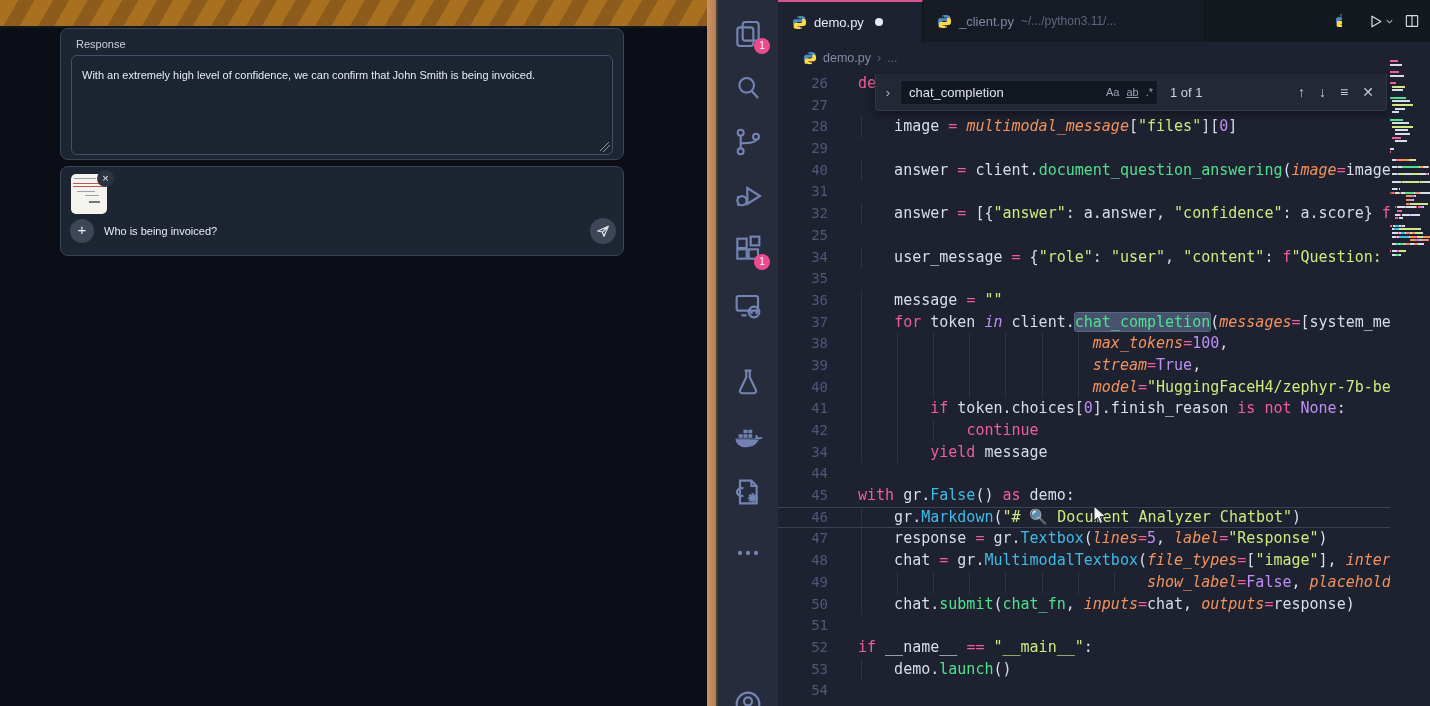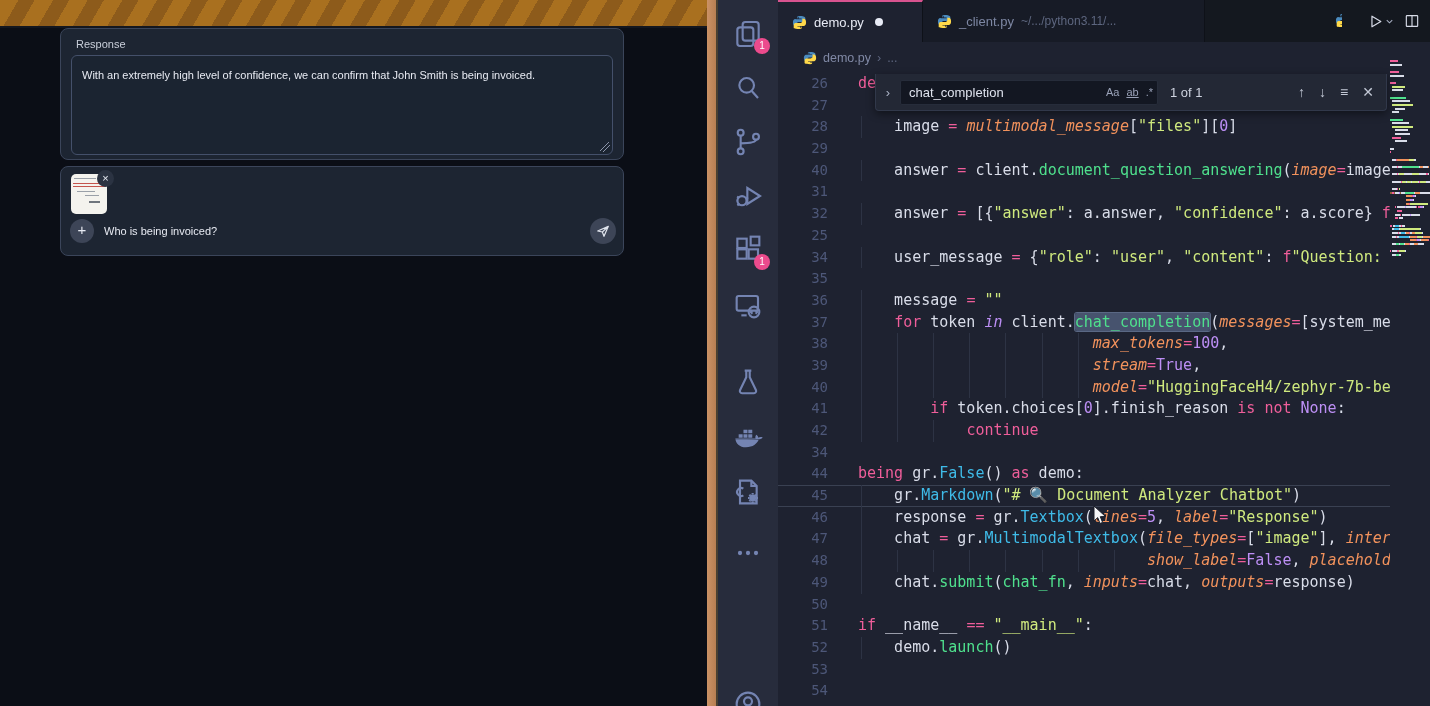--- a/index.html
+++ b/index.html
@@ -321,22 +321,23 @@
           <div class="cl"><span class="ct"></span></div>
           <div class="cl"><i class="guide" style="left: 83px;"></i><span class="ct"><span class="tk-p">    user_message </span><span class="tk-k">=</span><span class="tk-p"> {</span><span class="tk-s">"role"</span><span class="tk-p">: </span><span class="tk-s">"user"</span><span class="tk-p">, </span><span class="tk-s">"content"</span><span class="tk-p">: </span><span class="tk-k">f</span><span class="tk-s">"Question: </span></span></div>
           <div class="cl"><span class="ct"></span></div>
           <div class="cl"><i class="guide" style="left: 83px;"></i><span class="ct"><span class="tk-p">    message </span><span class="tk-k">=</span><span class="tk-p"> </span><span class="tk-s">""</span></span></div>
           <div class="cl"><i class="guide" style="left: 83px;"></i><span class="ct"><span class="tk-p">    </span><span class="tk-k">for</span><span class="tk-p"> token </span><span class="tk-ci">in</span><span class="tk-p"> client.</span><span class="tk-fhl">chat_completion</span><span class="tk-p">(</span><span class="tk-pr">messages</span><span class="tk-k">=</span><span class="tk-p">[system_messages</span></span></div>
           <div class="cl"><i class="guide" style="left: 83px;"></i><i class="guide" style="left: 119.12px;"></i><i class="guide" style="left: 155.24px;"></i><i class="guide" style="left: 191.36px;"></i><i class="guide" style="left: 227.48px;"></i><i class="guide" style="left: 263.6px;"></i><i class="guide" style="left: 299.72px;"></i><span class="ct"><span class="tk-p">                          </span><span class="tk-pr">max_tokens</span><span class="tk-k">=</span><span class="tk-n">100</span><span class="tk-p">,</span></span></div>
           <div class="cl"><i class="guide" style="left: 83px;"></i><i class="guide" style="left: 119.12px;"></i><i class="guide" style="left: 155.24px;"></i><i class="guide" style="left: 191.36px;"></i><i class="guide" style="left: 227.48px;"></i><i class="guide" style="left: 263.6px;"></i><i class="guide" style="left: 299.72px;"></i><span class="ct"><span class="tk-p">                          </span><span class="tk-pr">stream</span><span class="tk-k">=</span><span class="tk-c">True</span><span class="tk-p">,</span></span></div>
           <div class="cl"><i class="guide" style="left: 83px;"></i><i class="guide" style="left: 119.12px;"></i><i class="guide" style="left: 155.24px;"></i><i class="guide" style="left: 191.36px;"></i><i class="guide" style="left: 227.48px;"></i><i class="guide" style="left: 263.6px;"></i><i class="guide" style="left: 299.72px;"></i><span class="ct"><span class="tk-p">                          </span><span class="tk-pr">model</span><span class="tk-k">=</span><span class="tk-s">"HuggingFaceH4/zephyr-7b-beta"</span></span></div>
           <div class="cl"><i class="guide" style="left: 83px;"></i><i class="guide" style="left: 119.12px;"></i><span class="ct"><span class="tk-p">        </span><span class="tk-k">if</span><span class="tk-p"> token.choices[</span><span class="tk-n">0</span><span class="tk-p">].finish_reason </span><span class="tk-k">is</span><span class="tk-p"> </span><span class="tk-k">not</span><span class="tk-p"> </span><span class="tk-c">None</span><span class="tk-p">:</span></span></div>
           <div class="cl"><i class="guide" style="left: 83px;"></i><i class="guide" style="left: 119.12px;"></i><i class="guide" style="left: 155.24px;"></i><span class="ct"><span class="tk-p">            </span><span class="tk-k">continue</span></span></div>
-          <div class="cl"><span class="ct"></span></div>
-          <div class="cl"><span class="ct"><span class="tk-k">being</span><span class="tk-p"> gr.</span><span class="tk-cl">False</span><span class="tk-p">() </span><span class="tk-k">as</span><span class="tk-p"> demo:</span></span></div>
+          <div class="cl"><i class="guide" style="left: 83px;"></i><i class="guide" style="left: 119.12px;"></i><span class="ct"><span class="tk-p">        </span><span class="tk-k">yield</span><span class="tk-p"> message</span></span></div>
+          <div class="cl"><span class="ct"></span></div>
+          <div class="cl"><span class="ct"><span class="tk-k">with</span><span class="tk-p"> gr.</span><span class="tk-cl">False</span><span class="tk-p">() </span><span class="tk-k">as</span><span class="tk-p"> demo:</span></span></div>
           <div class="cl cur"><i class="guide" style="left: 83px;"></i><span class="ct"><span class="tk-p">    gr.</span><span class="tk-cl">Markdown</span><span class="tk-p">(</span><span class="tk-s">"# 🔍 Document Analyzer Chatbot"</span><span class="tk-p">)</span></span></div>
           <div class="cl"><i class="guide" style="left: 83px;"></i><span class="ct"><span class="tk-p">    response </span><span class="tk-k">=</span><span class="tk-p"> gr.</span><span class="tk-cl">Textbox</span><span class="tk-p">(</span><span class="tk-pr">lines</span><span class="tk-k">=</span><span class="tk-n">5</span><span class="tk-p">, </span><span class="tk-pr">label</span><span class="tk-k">=</span><span class="tk-s">"Response"</span><span class="tk-p">)</span></span></div>
           <div class="cl"><i class="guide" style="left: 83px;"></i><span class="ct"><span class="tk-p">    chat </span><span class="tk-k">=</span><span class="tk-p"> gr.</span><span class="tk-cl">MultimodalTextbox</span><span class="tk-p">(</span><span class="tk-pr">file_types</span><span class="tk-k">=</span><span class="tk-p">[</span><span class="tk-s">"image"</span><span class="tk-p">], </span><span class="tk-pr">interactive</span></span></div>
           <div class="cl"><i class="guide" style="left: 83px;"></i><i class="guide" style="left: 119.12px;"></i><i class="guide" style="left: 155.24px;"></i><i class="guide" style="left: 191.36px;"></i><i class="guide" style="left: 227.48px;"></i><i class="guide" style="left: 263.6px;"></i><i class="guide" style="left: 299.72px;"></i><i class="guide" style="left: 335.84px;"></i><span class="ct"><span class="tk-p">                                </span><span class="tk-pr">show_label</span><span class="tk-k">=</span><span class="tk-c">False</span><span class="tk-p">, </span><span class="tk-pr">placeholder</span></span></div>
           <div class="cl"><i class="guide" style="left: 83px;"></i><span class="ct"><span class="tk-p">    chat.</span><span class="tk-f">submit</span><span class="tk-p">(</span><span class="tk-f">chat_fn</span><span class="tk-p">, </span><span class="tk-pr">inputs</span><span class="tk-k">=</span><span class="tk-p">chat, </span><span class="tk-pr">outputs</span><span class="tk-k">=</span><span class="tk-p">response)</span></span></div>
           <div class="cl"><span class="ct"></span></div>
           <div class="cl"><span class="ct"><span class="tk-k">if</span><span class="tk-p"> __name__ </span><span class="tk-k">==</span><span class="tk-p"> </span><span class="tk-s">"__main__"</span><span class="tk-p">:</span></span></div>
           <div class="cl"><i class="guide" style="left: 83px;"></i><span class="ct"><span class="tk-p">    demo.</span><span class="tk-f">launch</span><span class="tk-p">()</span></span></div>
           <div class="cl"><span class="ct"></span></div>
         </div>

